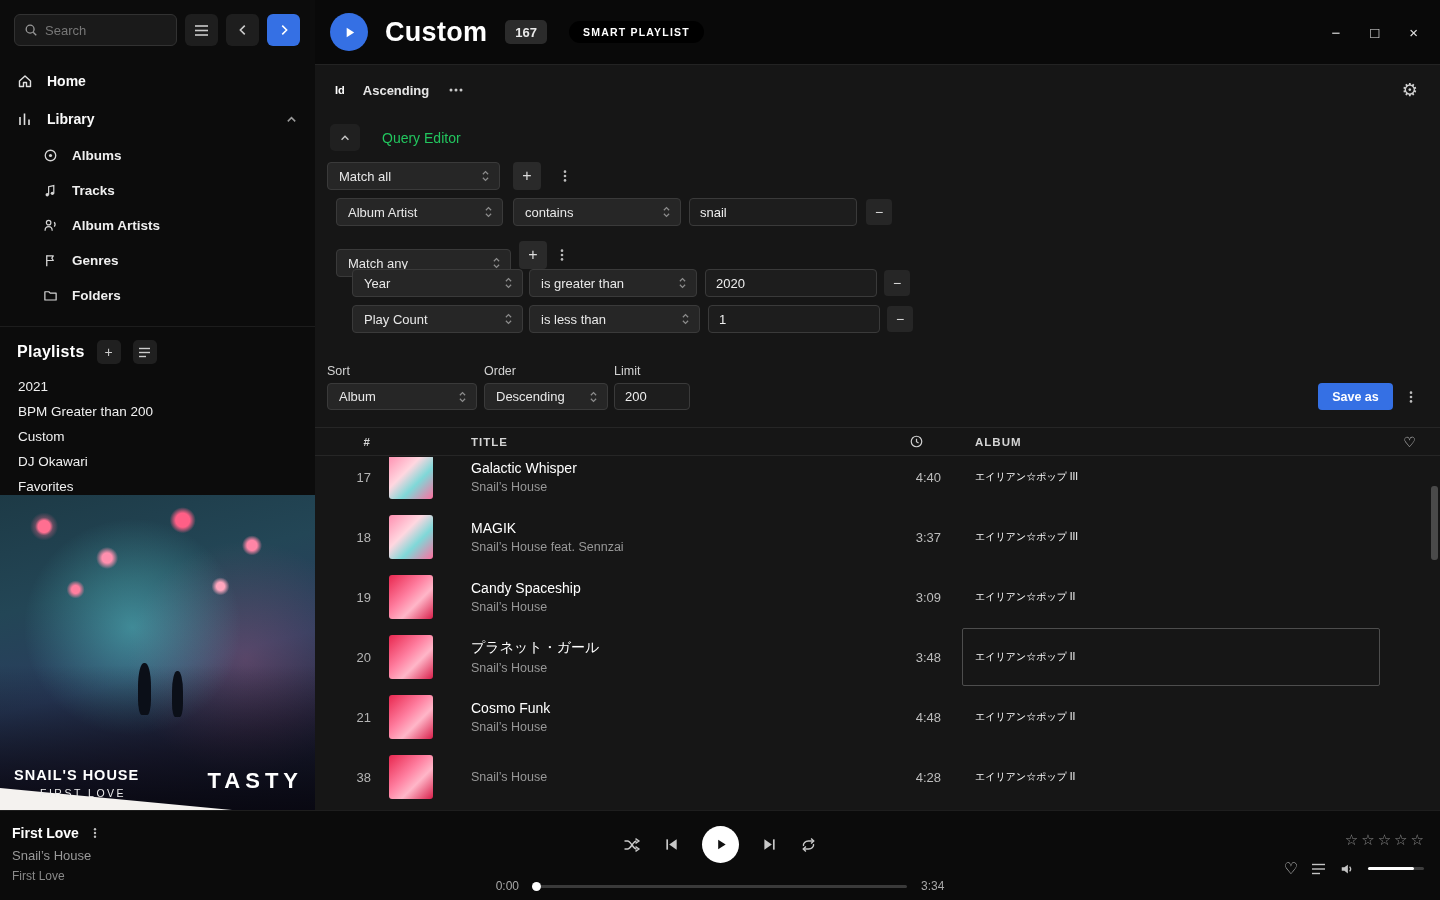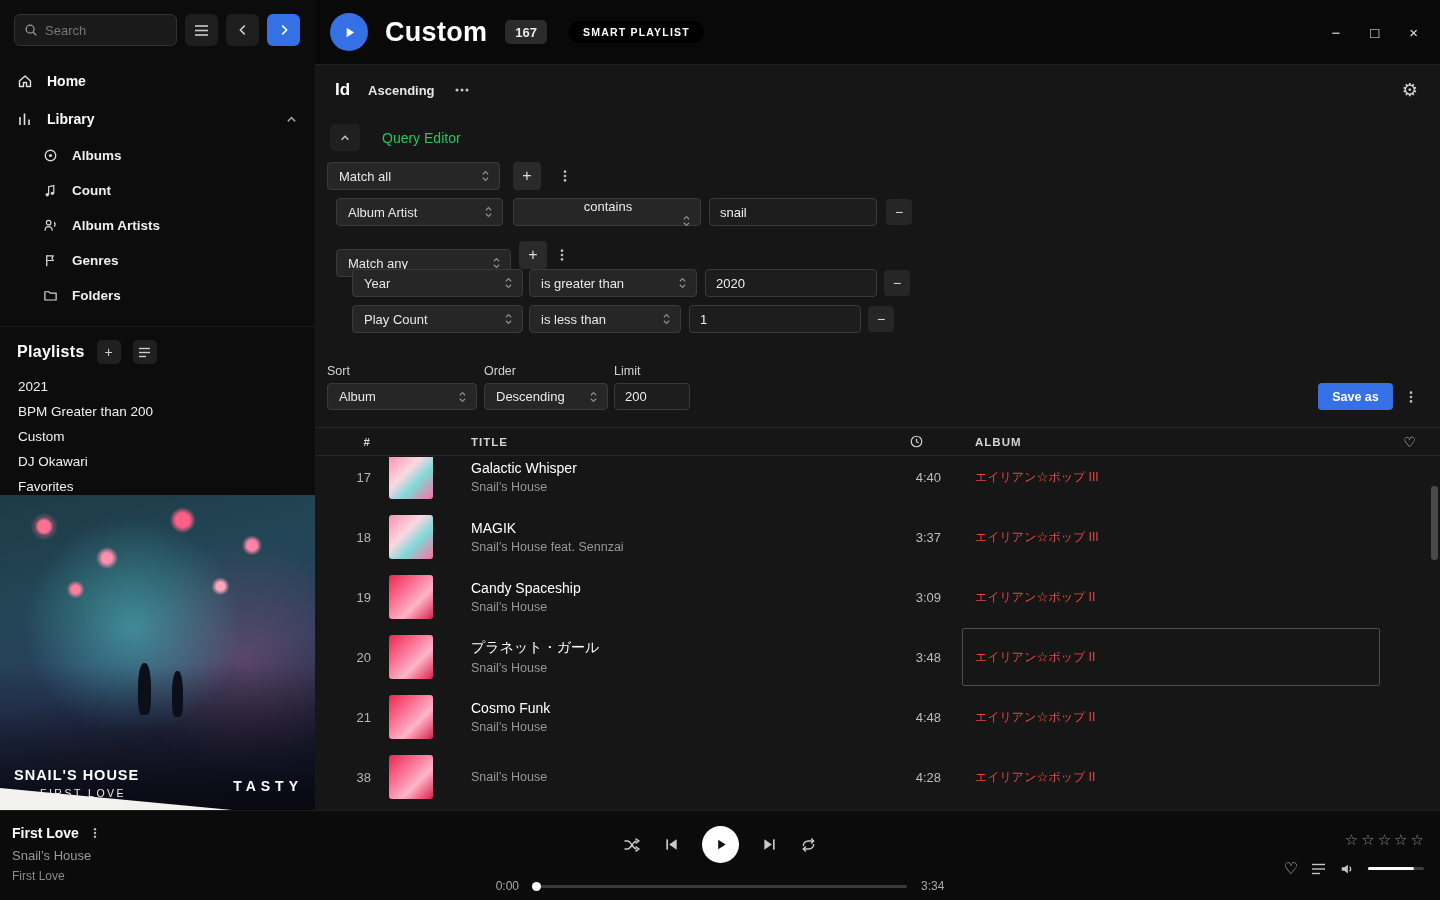--- a/index.html
+++ b/index.html
@@ -42,34 +42,34 @@
       radial-gradient(circle at 78% 52%, rgba(255,110,150,.22), transparent 40%),
       linear-gradient(165deg, #1d3a46 0%, #234656 30%, #2a3d5e 55%, #232641 76%, #141a2b 100%);
   }
   .np-art::before { content:""; position:absolute; inset:0; background:linear-gradient(to top, rgba(8,7,16,.92), rgba(8,7,16,0) 46%); }
   .fig { position:absolute; background:#0b0f18; border-radius:45% 45% 30% 30%; }
   .fig.m { left:138px; top:168px; width:13px; height:52px; }
   .fig.f { left:172px; top:176px; width:11px; height:46px; }
   .art-wedge { position:absolute; left:0; bottom:0; width:232px; height:22px; background:#f4f2ef; clip-path:polygon(0 0, 0 100%, 100% 100%); }
   .art-artist { position:absolute; left:14px; bottom:27px; font-weight:700; font-size:14.5px; letter-spacing:1px; color:#fff; }
   .art-album { position:absolute; left:40px; bottom:11px; font-size:10.5px; letter-spacing:2.5px; color:#ececec; }
-  .art-brand { position:absolute; right:12px; bottom:16px; font-weight:800; font-size:14px; letter-spacing:5px; color:#fff; }
+  .art-brand { position:absolute; right:12px; bottom:16px; font-weight:800; font-size:22px; letter-spacing:5px; color:#fff; }
 
   
   .main { position:absolute; left:315px; top:0; width:1125px; height:810px; background:#161616; }
   .topbar { position:absolute; top:0; left:0; right:0; height:65px; background:#090909; border-bottom:1px solid #232323; display:flex; align-items:center; padding-left:15px; }
   .play-big { width:38px; height:38px; border-radius:50%; background:#3570e4; display:flex; align-items:center; justify-content:center; flex:none; }
   .page-title { font-size:27px; font-weight:800; letter-spacing:.3px; margin-left:17px; }
   .count-badge { margin-left:18px; background:#2b2b2b; border-radius:5px; height:24px; display:flex; align-items:center; padding:0 10px; font-size:13px; font-weight:700; color:#e9e9e9; }
   .smart-pill { margin-left:22px; background:#000; border-radius:12px; height:22px; display:flex; align-items:center; padding:0 14px; font-size:10.5px; font-weight:800; letter-spacing:1.2px; }
   .win-controls { margin-left:auto; display:flex; gap:30px; padding-right:22px; font-size:15px; color:#e3e3e3; }
   .win-controls span { cursor:default; }
 
   .sortbar { position:absolute; top:65px; left:0; right:0; height:50px; display:flex; align-items:center; padding:0 22px 0 20px; }
-  .sort-field { font-size:17px; font-weight:700; color:#fff; }
+  .sort-field { font-size:11px; font-weight:700; color:#fff; }
   .sort-dir { font-size:13px; font-weight:700; color:#e6e6e6; margin-left:18px; }
   .sortbar .dots { margin-left:19px; color:#c9c9c9; display:flex; }
   .gear { margin-left:auto; font-size:18px; color:#d0d0d0; line-height:1; }
 
   .qe-header { position:absolute; top:124px; left:15px; display:flex; align-items:center; gap:22px; }
   .sq-btn { width:30px; height:27px; background:#202020; border-radius:5px; display:flex; align-items:center; justify-content:center; color:#c9c9c9; }
   .qe-title { font-size:14px; color:#22c55e; font-weight:400; }
 
   .qrow { position:absolute; display:flex; align-items:center; }
   .dd { height:28px; background:#262626; border:1px solid #3a3a3a; border-radius:4px; display:flex; align-items:center; padding:0 9px 0 11px; font-size:13px; color:#e8e8e8; }
@@ -98,21 +98,21 @@
   .trow { display:grid; grid-template-columns:56px 80px 430px 70px 24px 405px 1fr; align-items:center; height:60px; }
   .trow:first-child { margin-top:-10px; }
   .c-num { text-align:right; font-size:13px; color:#b5b5b5; }
   .thumb { width:44px; height:44px; margin-left:18px; border-radius:3px; }
   .art-a { background:linear-gradient(135deg,#ff8fb0,#ffd7e0 38%,#7fd8d8 64%,#ff6f9f); }
   .art-b { background:linear-gradient(135deg,#e8274f,#ff7fa0 42%,#ffb6c8 64%,#d81f4a); }
   .c-title { padding-left:20px; }
   .t1 { font-size:14px; color:#fff; margin-bottom:4px; }
   .t2 { font-size:12.5px; color:#979797; }
   .c-dur { text-align:right; padding-right:10px; font-size:13px; color:#bdbdbd; }
-  .c-album { font-size:12px; color:#ef4444; display:flex; align-items:center; height:100%; }
+  .c-album { font-size:10px; color:#ffffff; display:flex; align-items:center; height:100%; }
   .trow.hl .c-album { border:1px solid #4d4d4d; border-radius:2px; height:58px; margin-left:-13px; padding-left:12px; }
   .scroll-thumb { position:absolute; right:2px; top:486px; width:7px; height:74px; background:#4a4a4a; border-radius:3px; }
 
   
   .playerbar { position:absolute; left:0; bottom:0; width:1440px; height:90px; background:#0b0b0b; border-top:1px solid #1e1e1e; }
   .np-info { position:absolute; left:12px; top:14px; }
   .np-line1 { display:flex; align-items:center; gap:10px; }
   .np-title { font-size:14px; font-weight:700; color:#fff; }
   .np-artist { font-size:13px; color:#999; margin-top:7px; }
   .np-album { font-size:12px; color:#8a8a8a; margin-top:6px; }
@@ -209,21 +209,21 @@
       <span>Albums</span>
     </div>
     <div class="nav-child">
       <span class="ico">
         <svg width="15" height="15" viewBox="0 0 16 16">
             <path d="M6 12.5 V4 l5.5-1.2 V11" stroke="currentColor" stroke-width="1.3" fill="none"></path>
             <circle cx="4.5" cy="12.5" r="1.8" fill="currentColor"></circle>
             <circle cx="10" cy="11" r="1.8" fill="currentColor"></circle>
           </svg>
       </span>
-      <span>Count</span>
+      <span>Tracks</span>
     </div>
     <div class="nav-child">
       <span class="ico">
         <svg width="15" height="15" viewBox="0 0 16 16">
             <circle cx="6" cy="5" r="2.4" stroke="currentColor" stroke-width="1.3" fill="none"></circle>
             <path d="M2.2 13.5 c0-2.8 1.9-4.3 3.8-4.3 s3.8 1.5 3.8 4.3" stroke="currentColor" stroke-width="1.3" fill="none"></path>
             <path d="M12 4.5 q1.8 2.4 0 4.8" stroke="currentColor" stroke-width="1.3" fill="none"></path>
           </svg>
       </span>
       <span>Album Artists</span>
@@ -359,21 +359,21 @@
   <div class="qrow" style="top:198px; left:21px;">
     <div class="dd" style="width:167px;">
       <span>Album Artist</span>
       <span class="caret">
           <svg width="9" height="14" viewBox="0 0 10 16">
             <polyline points="2,6 5,3 8,6" stroke="currentColor" stroke-width="1.4" fill="none"></polyline>
             <polyline points="2,10 5,13 8,10" stroke="currentColor" stroke-width="1.4" fill="none"></polyline>
           </svg>
         </span>
     </div>
-    <div class="dd" style="width:188px; margin-left:10px;flex-direction:column;">
+    <div class="dd" style="width:168px; margin-left:10px;">
       <span>contains</span>
       <span class="caret">
           <svg width="9" height="14" viewBox="0 0 10 16">
             <polyline points="2,6 5,3 8,6" stroke="currentColor" stroke-width="1.4" fill="none"></polyline>
             <polyline points="2,10 5,13 8,10" stroke="currentColor" stroke-width="1.4" fill="none"></polyline>
           </svg>
         </span>
     </div>
     <input class="tin" style="width: 168px; margin-left: 8px;" value="snail">
     <div class="minus-btn" style="margin-left:9px;">
@@ -431,21 +431,21 @@
   <div class="qrow" style="top:305px; left:37px;border-radius:8px;">
     <div class="dd" style="width:171px;">
       <span>Play Count</span>
       <span class="caret">
           <svg width="9" height="14" viewBox="0 0 10 16">
             <polyline points="2,6 5,3 8,6" stroke="currentColor" stroke-width="1.4" fill="none"></polyline>
             <polyline points="2,10 5,13 8,10" stroke="currentColor" stroke-width="1.4" fill="none"></polyline>
           </svg>
         </span>
     </div>
-    <div class="dd" style="width:152px; margin-left:6px;">
+    <div class="dd" style="width:171px; margin-left:6px;">
       <span>is less than</span>
       <span class="caret">
           <svg width="9" height="14" viewBox="0 0 10 16">
             <polyline points="2,6 5,3 8,6" stroke="currentColor" stroke-width="1.4" fill="none"></polyline>
             <polyline points="2,10 5,13 8,10" stroke="currentColor" stroke-width="1.4" fill="none"></polyline>
           </svg>
         </span>
     </div>
     <input class="tin" style="width: 172px; margin-left: 8px;" value="1">
     <div class="minus-btn" style="margin-left:7px;">

